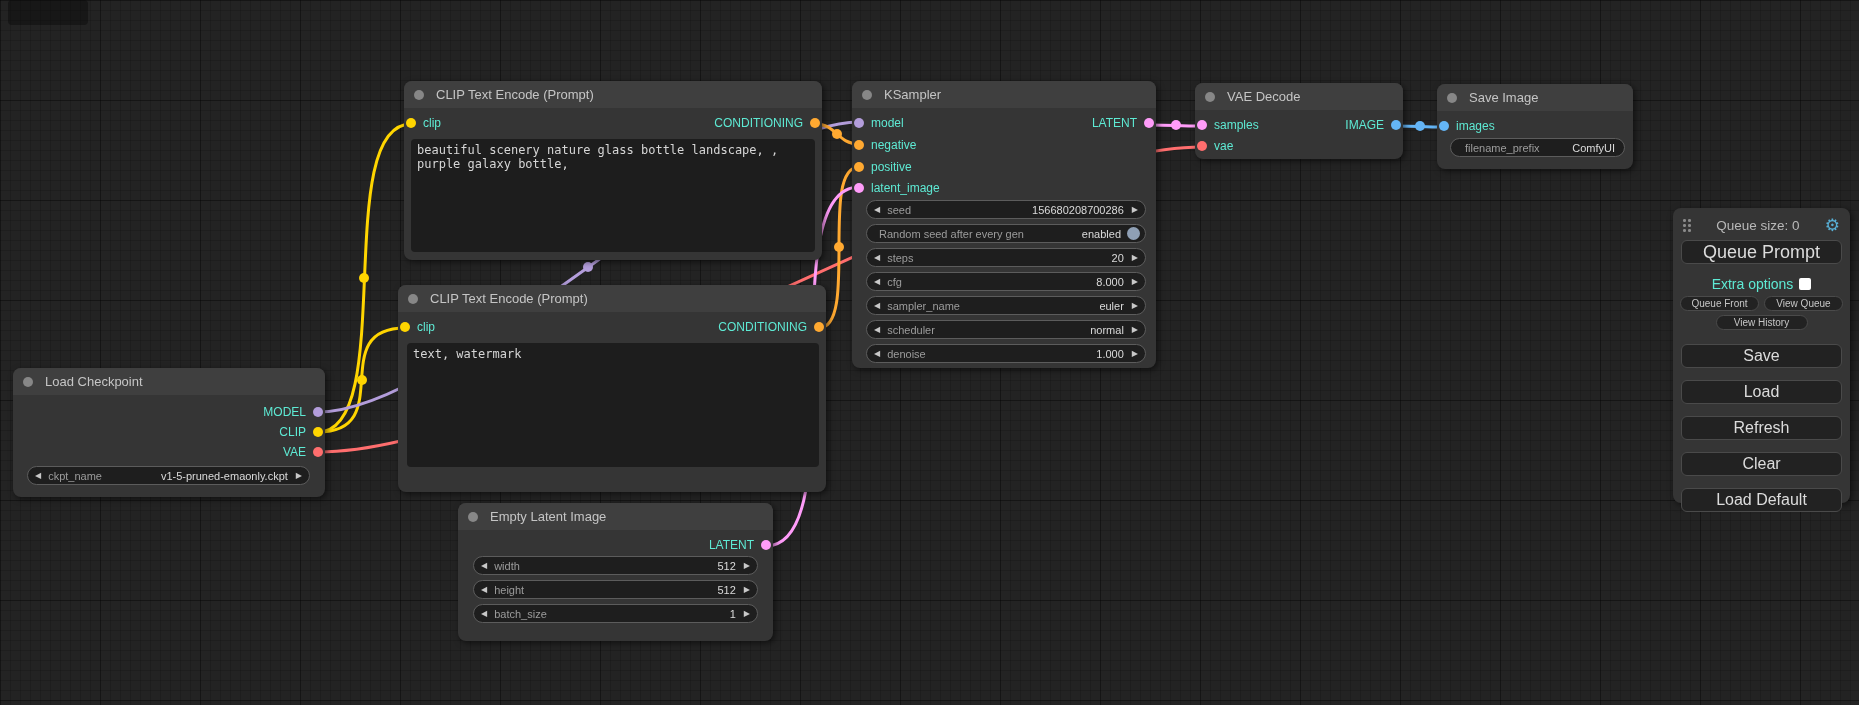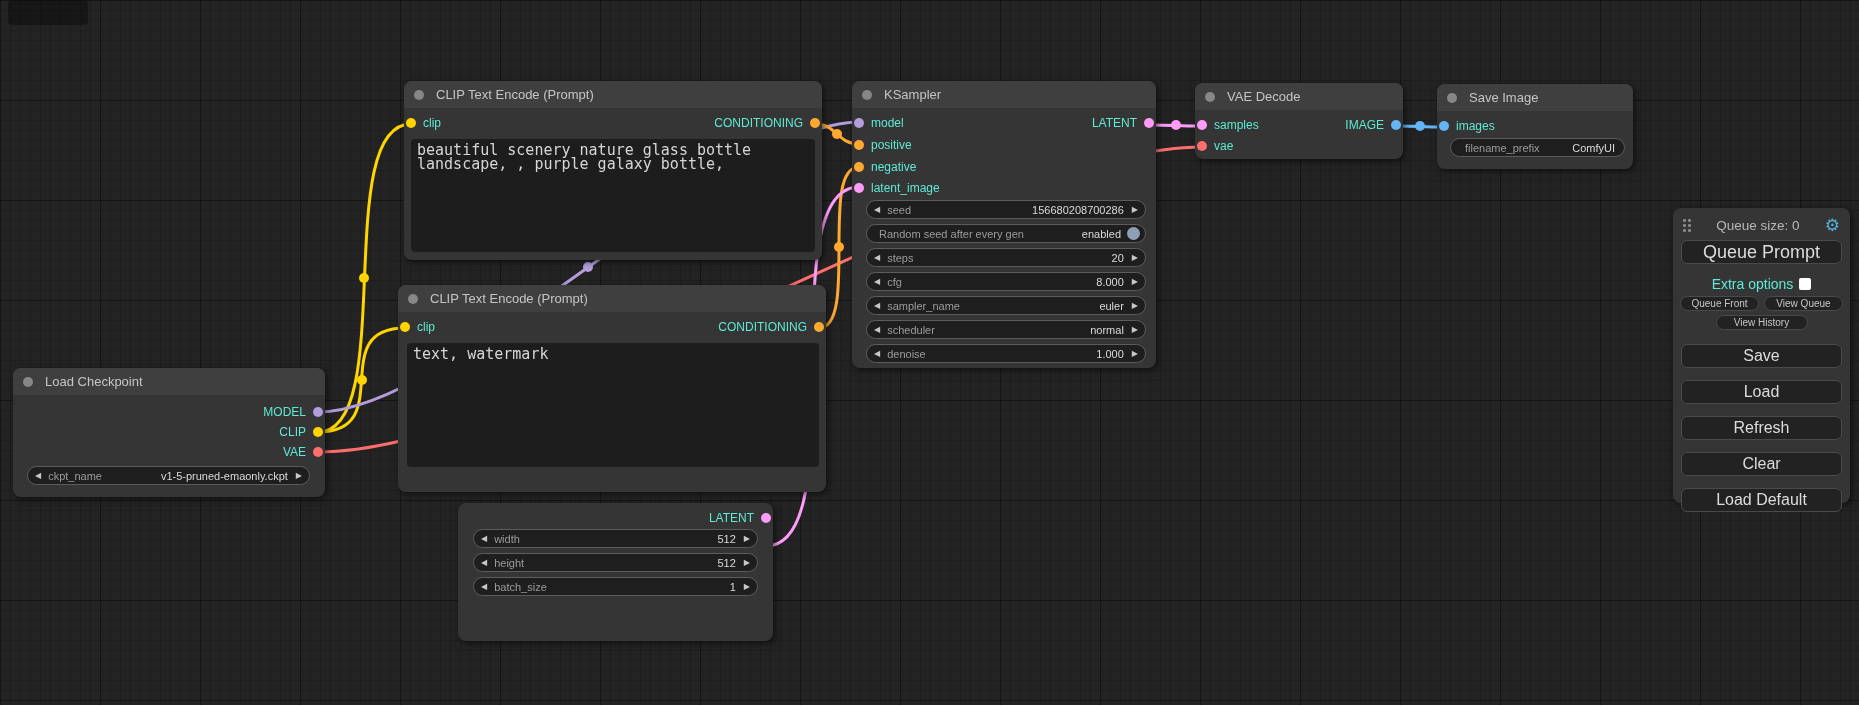--- a/index.html
+++ b/index.html
@@ -29,21 +29,21 @@
   .sdot{width:10px;height:10px;border-radius:50%;flex:none;}
   .widget{height:19px;border:1px solid #5c5c5c;background:#1e1e1e;border-radius:10px;
         display:flex;align-items:center;padding:0 7px;font-size:11px;color:#999;
         box-sizing:border-box;margin-bottom:5px;}
   .warr{color:#c8c8c8;font-size:8px;flex:none;font-family:"DejaVu Sans",sans-serif;line-height:1;}
   .wlabel{margin-left:7px;color:#9c9c9c;white-space:nowrap;}
   .wvalue{margin-left:auto;margin-right:8px;color:#dadada;white-space:nowrap;}
   .widget.noarr .wvalue{margin-right:2px;}
   .tgl{width:13px;height:13px;border-radius:50%;flex:none;margin-left:6px;margin-right:-2px;}
   .textarea{background:#1d1d1d;border-radius:4px;color:#d6d6d6;
-        font-family:"DejaVu Sans Mono",monospace;font-size:15px;line-height:14px;
+        font-family:"DejaVu Sans Mono",monospace;font-size:12px;line-height:14px;
         padding:4px 6px;white-space:pre-wrap;word-break:break-word;box-sizing:border-box;}
   
   .qpanel{position:absolute;left:1673px;top:208px;width:177px;height:295px;z-index:3;
         background:#353535;border-radius:8px;box-shadow:2px 2px 7px rgba(0,0,0,.55);
         color:#c9c9c9;}
   .qheader{display:flex;align-items:center;padding:9px 10px 0 10px;}
   .qsize{flex:1;text-align:center;font-size:13.5px;color:#b8b8b8;}
   .gear{font-size:17px;line-height:1;font-family:"DejaVu Sans",sans-serif;}
   .drag-dots{width:8px;height:13px;position:relative;flex:none;}
   .drag-dots i{position:absolute;width:2.5px;height:2.5px;border-radius:50%;background:#8a8a8a;}
@@ -150,20 +150,24 @@
       </div>
       <div class="slot-out">
         <span>CONDITIONING</span>
         <span class="sdot" style="background-color: rgb(255, 169, 49);"></span>
       </div>
     </div>
     <div class="textarea" style="margin:6px 7px 0 9px;height:124px">text, watermark</div>
   </div>
 
   <div class="node" style="left:458px;top:503px;width:315px;height:138px">
+    <div class="ntitle">
+      <span class="tdot"></span>
+      <span>Empty Latent Image</span>
+    </div>
     <div class="srow">
       <div class="slot-out">
         <span>LATENT</span>
         <span class="sdot" style="background-color: rgb(255, 156, 249);"></span>
       </div>
     </div>
     <div style="margin:1px 15px 0 15px">
       <div class="widget">
         <span class="warr">◀</span>
         <span class="wlabel">width</span>
@@ -196,27 +200,27 @@
         <span>model</span>
       </div>
       <div class="slot-out">
         <span>LATENT</span>
         <span class="sdot" style="background-color: rgb(255, 156, 249);"></span>
       </div>
     </div>
     <div class="srow" style="margin-top:1px">
       <div class="slot-in">
         <span class="sdot" style="background-color: rgb(255, 169, 49);"></span>
+        <span>negative</span>
+      </div>
+    </div>
+    <div class="srow" style="margin-top:1px">
+      <div class="slot-in">
+        <span class="sdot" style="background-color: rgb(255, 169, 49);"></span>
         <span>positive</span>
-      </div>
-    </div>
-    <div class="srow" style="margin-top:1px">
-      <div class="slot-in">
-        <span class="sdot" style="background-color: rgb(255, 169, 49);"></span>
-        <span>negative</span>
       </div>
     </div>
     <div class="srow" style="margin-top:0">
       <div class="slot-in">
         <span class="sdot" style="background-color: rgb(255, 156, 249);"></span>
         <span>latent_image</span>
       </div>
     </div>
     <div style="margin:2px 10px 0 14px">
       <div class="widget">

